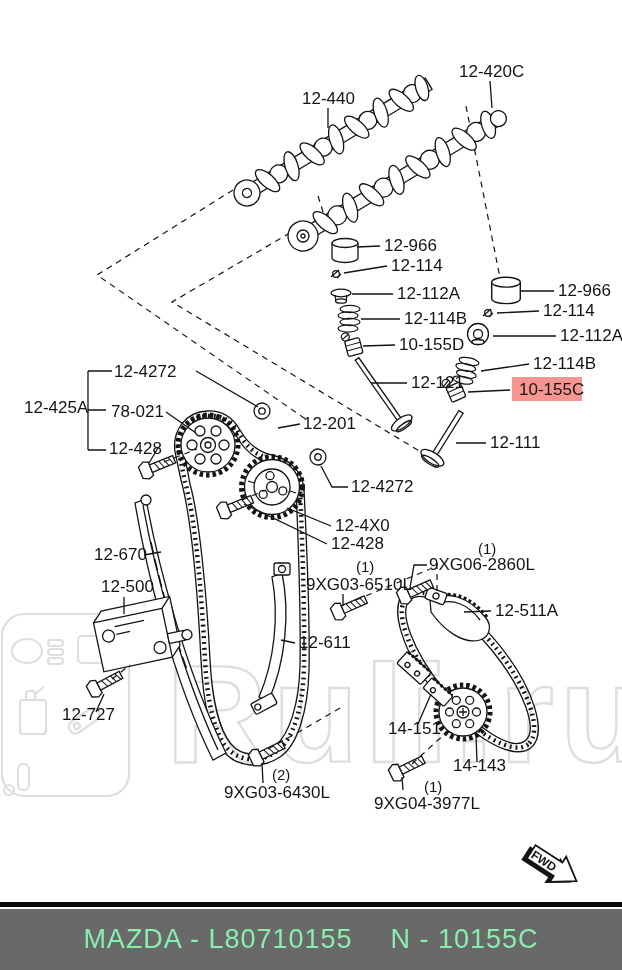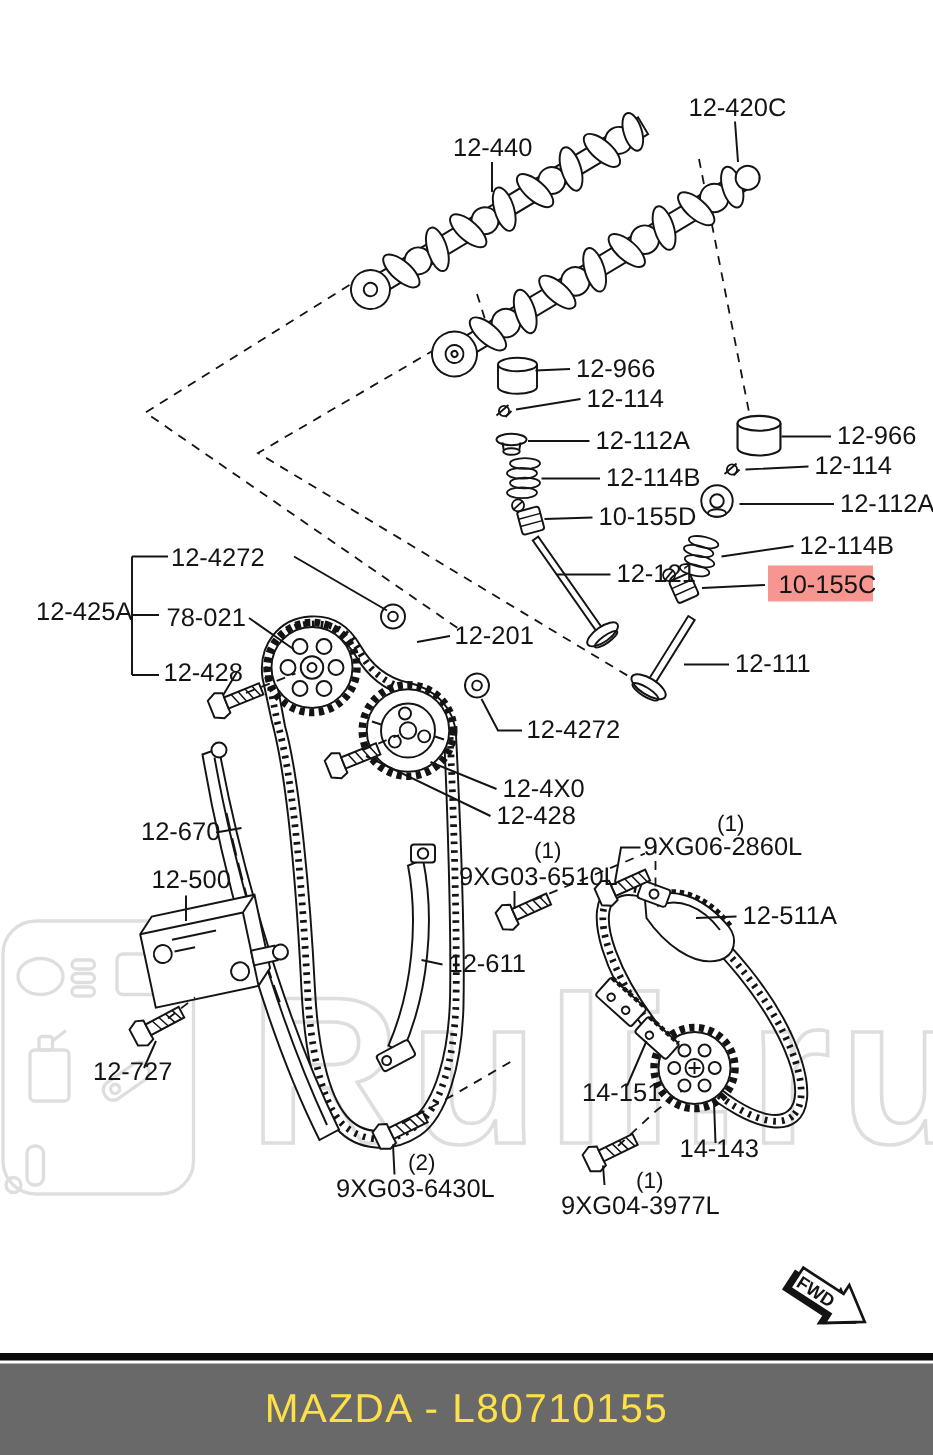--- a/index.html
+++ b/index.html
@@ -12,21 +12,21 @@
   .ln{stroke:#141414;stroke-width:1.3;fill:none;}
   .dash{stroke:#141414;stroke-width:1.2;fill:none;stroke-dasharray:6 5;}
   .part{stroke:#141414;stroke-width:1.3;fill:#ffffff;}
   .pn{stroke:#141414;stroke-width:1.3;fill:none;}
   .teeth{stroke:#141414;fill:none;stroke-width:5;stroke-dasharray:3.5 3;}
   .chainmid{stroke:#141414;fill:none;stroke-width:4.5;stroke-dasharray:1.8 4;}
   .wm{stroke:#dedede;fill:none;stroke-width:2.2;}
   .footer-rule{position:absolute;left:0;top:902px;width:622px;height:5px;background:#0a0a0a;}
   .footer-bar{position:absolute;left:0;top:909px;width:622px;height:61px;background:#696969;
               display:flex;align-items:center;justify-content:center;gap:38px;
-              font-size:27px;letter-spacing:1px;color:#fde047;}
+              font-size:27px;letter-spacing:1px;color:#86efac;}
 </style>
 </head>
 <body>
 
 <div class="stage">
 <svg width="622" height="970" viewBox="0 0 622 970">
 
   <defs>
     <g id="bolt">
       <path d="M-10,-6 L-4,-9 L1,-7 L1,7 L-4,9 L-10,6 Z" fill="#ffffff" stroke="#141414" stroke-width="1.3"></path>
@@ -326,14 +326,15 @@
   <g transform="translate(553,866) rotate(33)">
     <path d="M-26,-8 L6,-8 L6,-15 L28,0 L6,15 L6,8 L-26,8 Z" transform="translate(-4,4)" fill="#141414"></path>
     <path d="M-26,-8 L6,-8 L6,-15 L28,0 L6,15 L6,8 L-26,8 Z" fill="#ffffff" stroke="#141414" stroke-width="1.8"></path>
     <text x="-24" y="5" font-size="12" font-weight="bold" fill="#141414">FWD</text>
   </g>
 </svg>
 
 <div class="footer-rule"></div>
 <div class="footer-bar">
   <span>MAZDA - L80710155</span>
+  <span>N - 10155C</span>
 </div>
 </div>
 
 </body></html>

